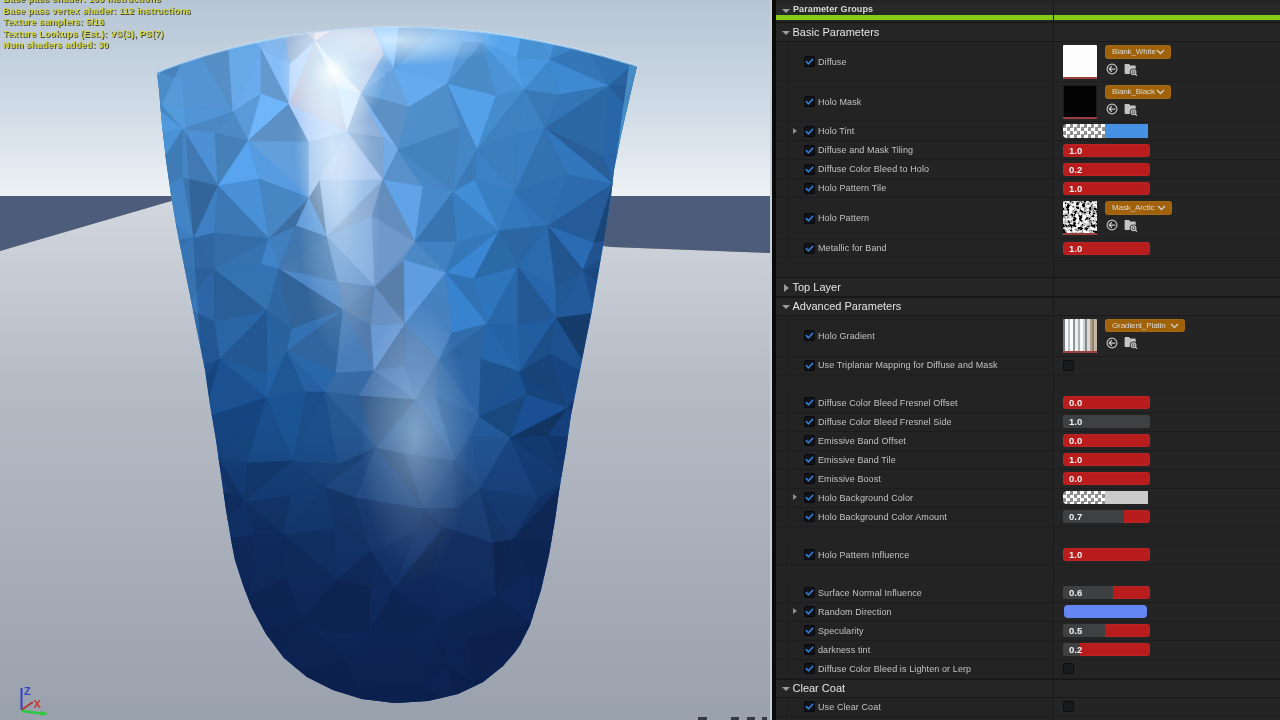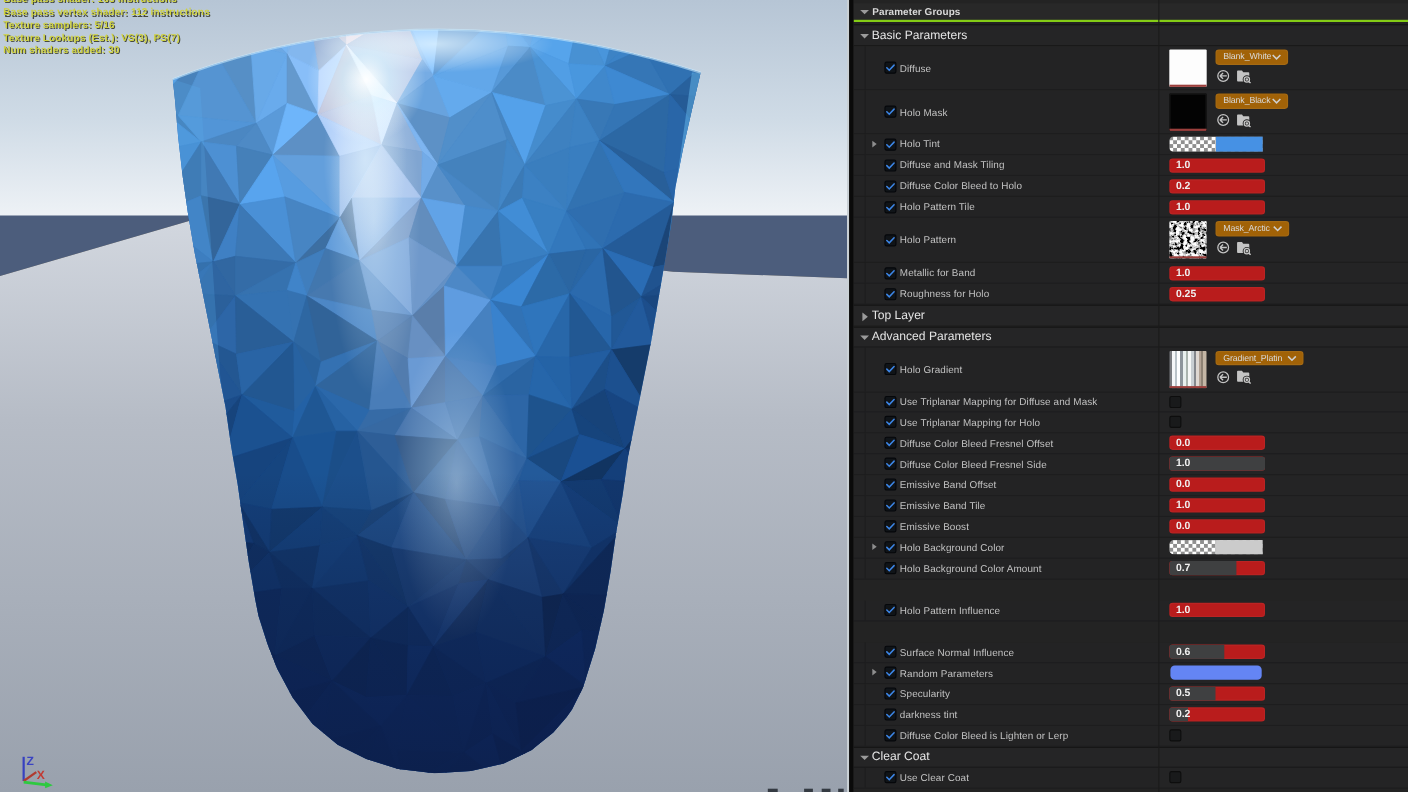--- a/index.html
+++ b/index.html
@@ -1,21 +1,21 @@
 <!DOCTYPE html>
 <html><head><meta charset="utf-8"><style>
 *{margin:0;padding:0;box-sizing:border-box;-webkit-font-smoothing:antialiased}
 html,body{width:1280px;height:720px;overflow:hidden;background:#222;font-family:'Liberation Sans',sans-serif}
 #stage{position:relative;width:1280px;height:720px;overflow:hidden}
 #vp{position:absolute;left:0;top:0;width:770px;height:720px;overflow:hidden}
 #split{position:absolute;left:769.5px;top:0;width:2px;height:720px;background:#c9d0d5}
 #gut{position:absolute;left:771.5px;top:0;width:4.5px;height:720px;background:#0a0a0a}
 #panel{position:absolute;left:776px;top:0;width:504px;height:720px;background:#232323;overflow:hidden}
 .r{position:absolute;left:0;width:504px}
-.cat0{background:#282828;border-bottom:2px solid #84cc16}
+.cat0{background:#282828;border-bottom:5px solid #84cc16}
 .cat1{background:#252526;border-top:1px solid #161616;border-bottom:1px solid #191919}
 .prow{background:#232324;border-bottom:1px solid #1d1d1e;box-shadow:inset -227px 0 0 0 rgba(255,255,255,0.006)}
 
 .prow::after{content:"";position:absolute;left:10px;top:0;bottom:0;width:1px;background:#1d1d1e}
 .t0{position:absolute;top:50%;transform:translateY(-50%);font-size:9px;font-weight:bold;color:#dadada;letter-spacing:0.1px}
 .t1{position:absolute;top:50%;transform:translateY(-50%);font-size:11px;color:#e4e4e4}
 .arr{position:absolute;width:0;height:0}
 .arr.dn{border-left:4px solid transparent;border-right:4px solid transparent;border-top:4.5px solid #9b9b9b}
 .arr.rt{border-top:4.5px solid transparent;border-bottom:4.5px solid transparent;border-left:5px solid #9b9b9b}
 .arr.rt2{border-top:3.5px solid transparent;border-bottom:3.5px solid transparent;border-left:4.5px solid #8e8e8e}
@@ -658,31 +658,20 @@
         <div class="cb">
           <svg width="11" height="11" viewBox="0 0 11 11">
             <path d="M2.2,5.6 L4.4,7.8 L8.8,3.2" stroke="#3c86e8" stroke-width="1.4" fill="none" stroke-linecap="round"></path>
           </svg>
         </div>
         <div class="lb">Metallic for Band</div>
         <div class="inp">
           <span>1.0</span>
         </div>
       </div>
-      <div class="r prow" style="top:258px;height:19px">
-        <div class="cb">
-          <svg width="11" height="11" viewBox="0 0 11 11">
-            <path d="M2.2,5.6 L4.4,7.8 L8.8,3.2" stroke="#3c86e8" stroke-width="1.4" fill="none" stroke-linecap="round"></path>
-          </svg>
-        </div>
-        <div class="lb">Roughness for Holo</div>
-        <div class="inp">
-          <span>0.25</span>
-        </div>
-      </div>
       <div class="r cat1" style="top:296.5px;height:19px">
         <div class="arr dn" style="left:6px;top:7.0px"></div>
 <div class="t1" style="left:16.5px">Advanced Parameters</div>
       </div>
       <div class="r cat1" style="top:277px;height:19.5px">
         <div class="arr rt" style="left:7.5px;top:5.75px"></div>
 <div class="t1" style="left:16.5px">Top Layer</div>
       </div>
       <div class="r prow" style="top:315.5px;height:41px">
         <div class="cb">
@@ -716,29 +705,20 @@
       </div>
       <div class="r prow" style="top:356.5px;height:18.5px">
         <div class="cb">
           <svg width="11" height="11" viewBox="0 0 11 11">
             <path d="M2.2,5.6 L4.4,7.8 L8.8,3.2" stroke="#3c86e8" stroke-width="1.4" fill="none" stroke-linecap="round"></path>
           </svg>
         </div>
         <div class="lb">Use Triplanar Mapping for Diffuse and Mask</div>
         <div class="scheck"></div>
       </div>
-      <div class="r prow" style="top:375px;height:18.5px">
-        <div class="cb">
-          <svg width="11" height="11" viewBox="0 0 11 11">
-            <path d="M2.2,5.6 L4.4,7.8 L8.8,3.2" stroke="#3c86e8" stroke-width="1.4" fill="none" stroke-linecap="round"></path>
-          </svg>
-        </div>
-        <div class="lb">Use Triplanar Mapping for Holo</div>
-        <div class="scheck"></div>
-      </div>
       <div class="r prow" style="top:393.5px;height:19px">
         <div class="cb">
           <svg width="11" height="11" viewBox="0 0 11 11">
             <path d="M2.2,5.6 L4.4,7.8 L8.8,3.2" stroke="#3c86e8" stroke-width="1.4" fill="none" stroke-linecap="round"></path>
           </svg>
         </div>
         <div class="lb">Diffuse Color Bleed Fresnel Offset</div>
         <div class="inp">
           <span>0.0</span>
         </div>
@@ -833,21 +813,21 @@
           <span>0.6</span>
         </div>
       </div>
       <div class="r prow" style="top:602.5px;height:19px">
         <div class="arr rt2" style="left:17px;top:calc(50% - 3.5px)"></div>
         <div class="cb">
           <svg width="11" height="11" viewBox="0 0 11 11">
             <path d="M2.2,5.6 L4.4,7.8 L8.8,3.2" stroke="#3c86e8" stroke-width="1.4" fill="none" stroke-linecap="round"></path>
           </svg>
         </div>
-        <div class="lb">Random Parameters</div>
+        <div class="lb">Random Direction</div>
         <div class="swatch2" style="background:#6485f4;border-radius:4px;"></div>
       </div>
       <div class="r prow" style="top:621.5px;height:19px">
         <div class="cb">
           <svg width="11" height="11" viewBox="0 0 11 11">
             <path d="M2.2,5.6 L4.4,7.8 L8.8,3.2" stroke="#3c86e8" stroke-width="1.4" fill="none" stroke-linecap="round"></path>
           </svg>
         </div>
         <div class="lb">Specularity</div>
         <div class="inp">

